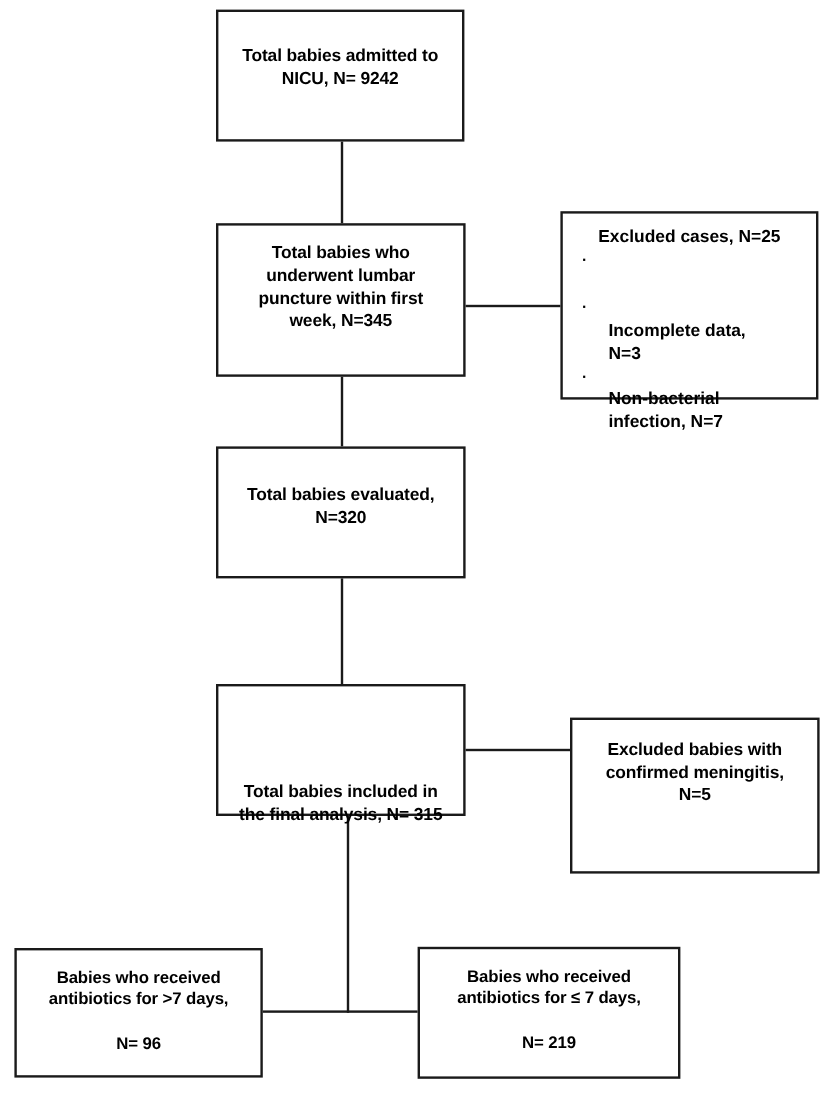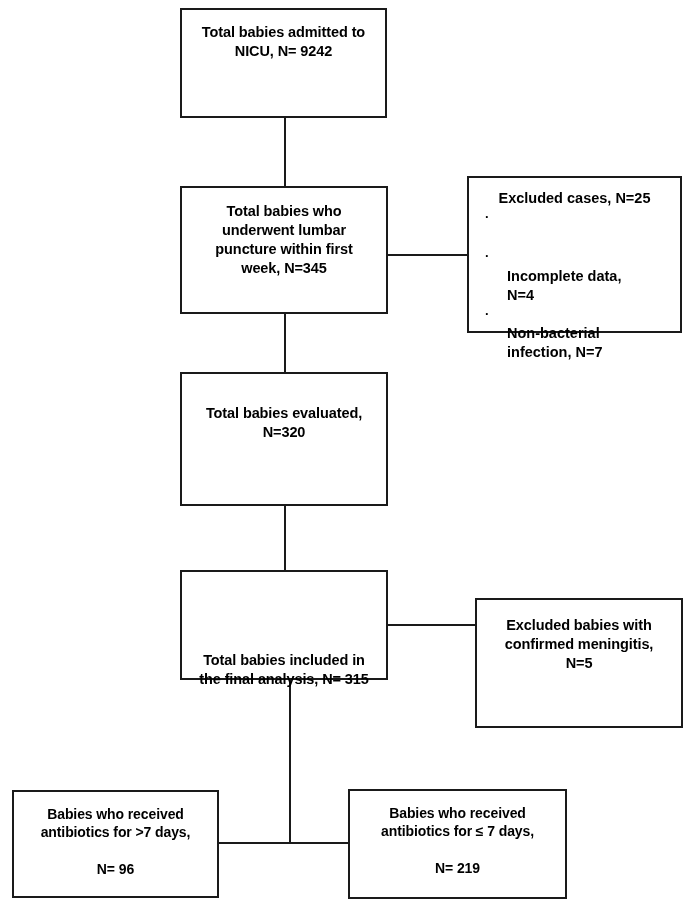--- a/index.html
+++ b/index.html
@@ -31,28 +31,28 @@
   .box-text {
     font-weight: bold;
     color: #000000;
     text-align: center;
     line-height: 1.32;
     letter-spacing: -0.1px;
     white-space: pre-line;
   }
   
   #node-admitted   { left:180px; top:8px;   width:207px; height:110px; }
-  #node-admitted .box-text { font-size: 14.5px; padding: 13px 10px 0 10px; }
+  #node-admitted .box-text { font-size: 14.5px; padding: 28px 10px 0 10px; }
 
   #node-lumbar     { left:180px; top:186px; width:208px; height:128px; }
   #node-lumbar .box-text { font-size: 14.5px; padding: 14px 14px 0 14px; }
 
   #node-excluded-cases { left:467px; top:176px; width:215px; height:157px; align-items:stretch; }
 
-  #node-evaluated  { left:180px; top:372px; width:208px; height:134px;align-items:center; }
+  #node-evaluated  { left:180px; top:372px; width:208px; height:110px;align-items:center; }
   #node-evaluated .box-text { font-size: 14.5px; padding: 30px 8px 0 8px; }
 
   #node-final      { left:180px; top:570px; width:208px; height:110px; }
   #node-final .box-text { font-size: 14.5px; padding: 31px 6px 0 6px; margin-top: 48px; }
 
   #node-excluded-meningitis { left:475px; top:598px; width:208px; height:130px; }
   #node-excluded-meningitis .box-text { font-size: 14.5px; padding: 16px 10px 0 10px; }
 
   #node-gt7        { left:12px;  top:790px; width:207px; height:108px; }
   #node-gt7 .box-text { font-size: 14px; padding: 13px 6px 0 6px; }
@@ -137,21 +137,21 @@
   </div>
 
   <div class="box" id="node-excluded-cases">
     <div class="excl-title">Excluded cases, N=25</div>
     <ul class="excl-list">
       <li>
         <span class="bullet">·</span>
       </li>
       <li>
         <span class="bullet">·</span><span>Incomplete data,
-N=4</span>
+N=3</span>
       </li>
       <li>
         <span class="bullet">·</span><span>Non-bacterial
 infection, N=7</span>
       </li>
     </ul>
   </div>
 
   <div class="box" id="node-evaluated">
     <div class="box-text">Total babies evaluated,

